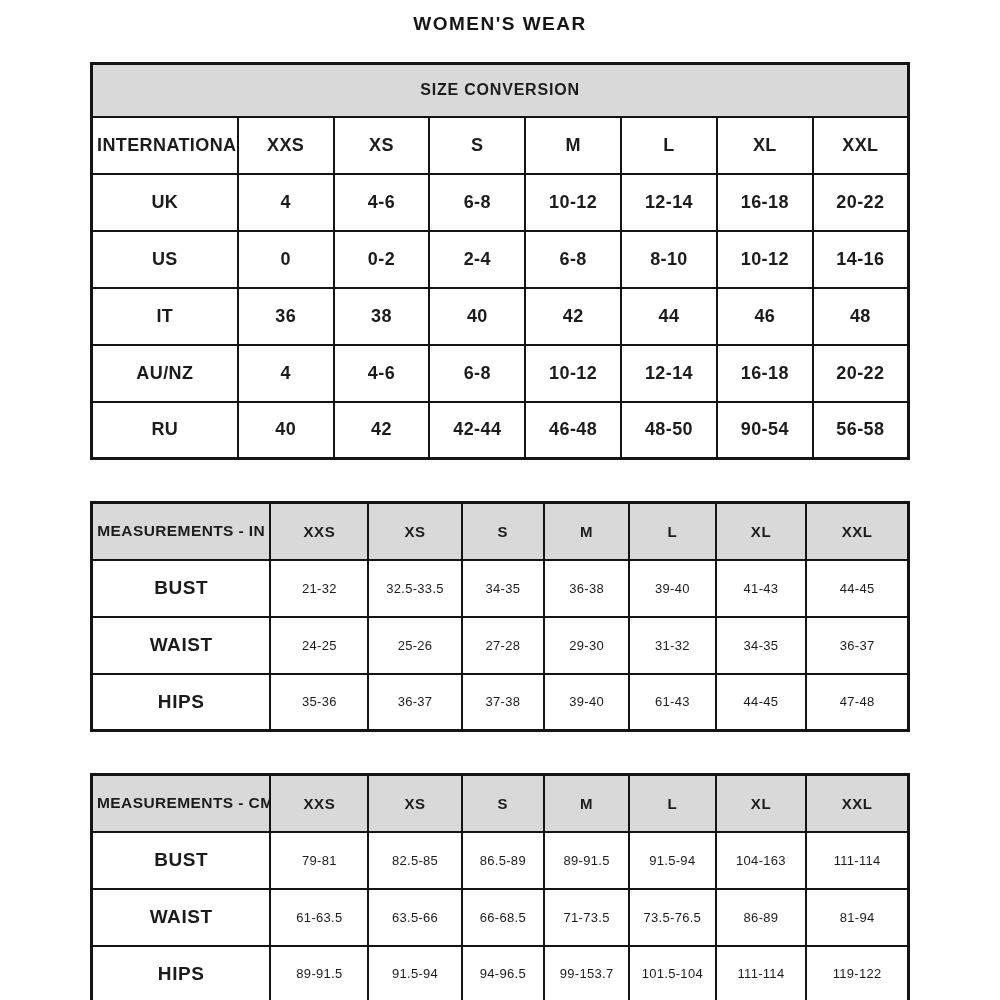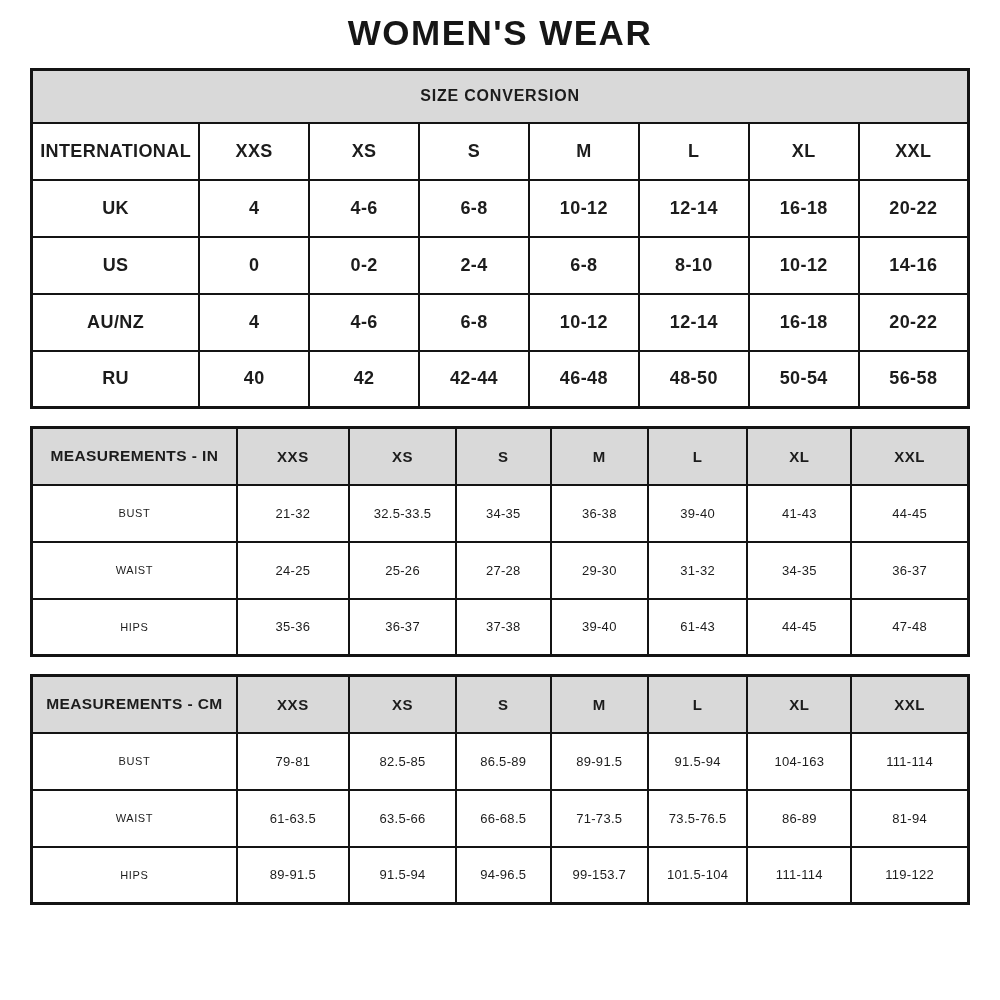--- a/index.html
+++ b/index.html
@@ -11,29 +11,29 @@
     color: #1c1c1c;
   }
   .page {
     width: 1000px;
     height: 1000px;
     box-sizing: border-box;
     background: #ffffff;
   }
   .page-title {
     text-align: center;
-    font-size: 35px;
+    font-size: 19px;
     font-weight: 700;
     letter-spacing: 1.5px;
     padding: 13px 0 11px 0;
     color: #161616;
   }
   table.tbl {
-    width: 940px;
-    margin: 4px auto;
+    width: 820px;
+    margin: 16px auto;
     border-collapse: collapse;
     table-layout: fixed;
     border: 3px solid #141414;
     background: #ffffff;
   }
   table.tbl td, table.tbl th {
     border: 2px solid #141414;
     text-align: center;
     vertical-align: middle;
     padding: 0 4px;
@@ -63,22 +63,22 @@
     font-size: 15.5px;
     font-weight: 700;
     letter-spacing: 0.4px;
   }
   table.tm th.size-h {
     font-size: 15px;
     font-weight: 700;
     letter-spacing: 0.6px;
   }
   table.tm td.rowlabel {
-    font-size: 11px;
-    font-weight: 400;
+    font-size: 19px;
+    font-weight: 700;
     letter-spacing: 0.6px;
   }
   table.tm td.val {
     font-size: 13px;
     font-weight: 400;
     letter-spacing: 0.3px;
   }
 </style>
 </head>
 <body>
@@ -128,37 +128,47 @@
           <td class="rowlabel">US</td>
           <td>0</td>
           <td>0-2</td>
           <td>2-4</td>
           <td>6-8</td>
           <td>8-10</td>
           <td>10-12</td>
           <td>14-16</td>
         </tr>
         <tr>
+          <td class="rowlabel">IT</td>
+          <td>36</td>
+          <td>38</td>
+          <td>40</td>
+          <td>42</td>
+          <td>44</td>
+          <td>46</td>
+          <td>48</td>
+        </tr>
+        <tr>
           <td class="rowlabel">AU/NZ</td>
           <td>4</td>
           <td>4-6</td>
           <td>6-8</td>
           <td>10-12</td>
           <td>12-14</td>
           <td>16-18</td>
           <td>20-22</td>
         </tr>
         <tr>
           <td class="rowlabel">RU</td>
           <td>40</td>
           <td>42</td>
           <td>42-44</td>
           <td>46-48</td>
           <td>48-50</td>
-          <td>50-54</td>
+          <td>90-54</td>
           <td>56-58</td>
         </tr>
       </tbody>
   </table>
 
   <div class="gap"></div>
 
   <table class="tbl tm">
     <colgroup>
       <col style="width:21.9%">

